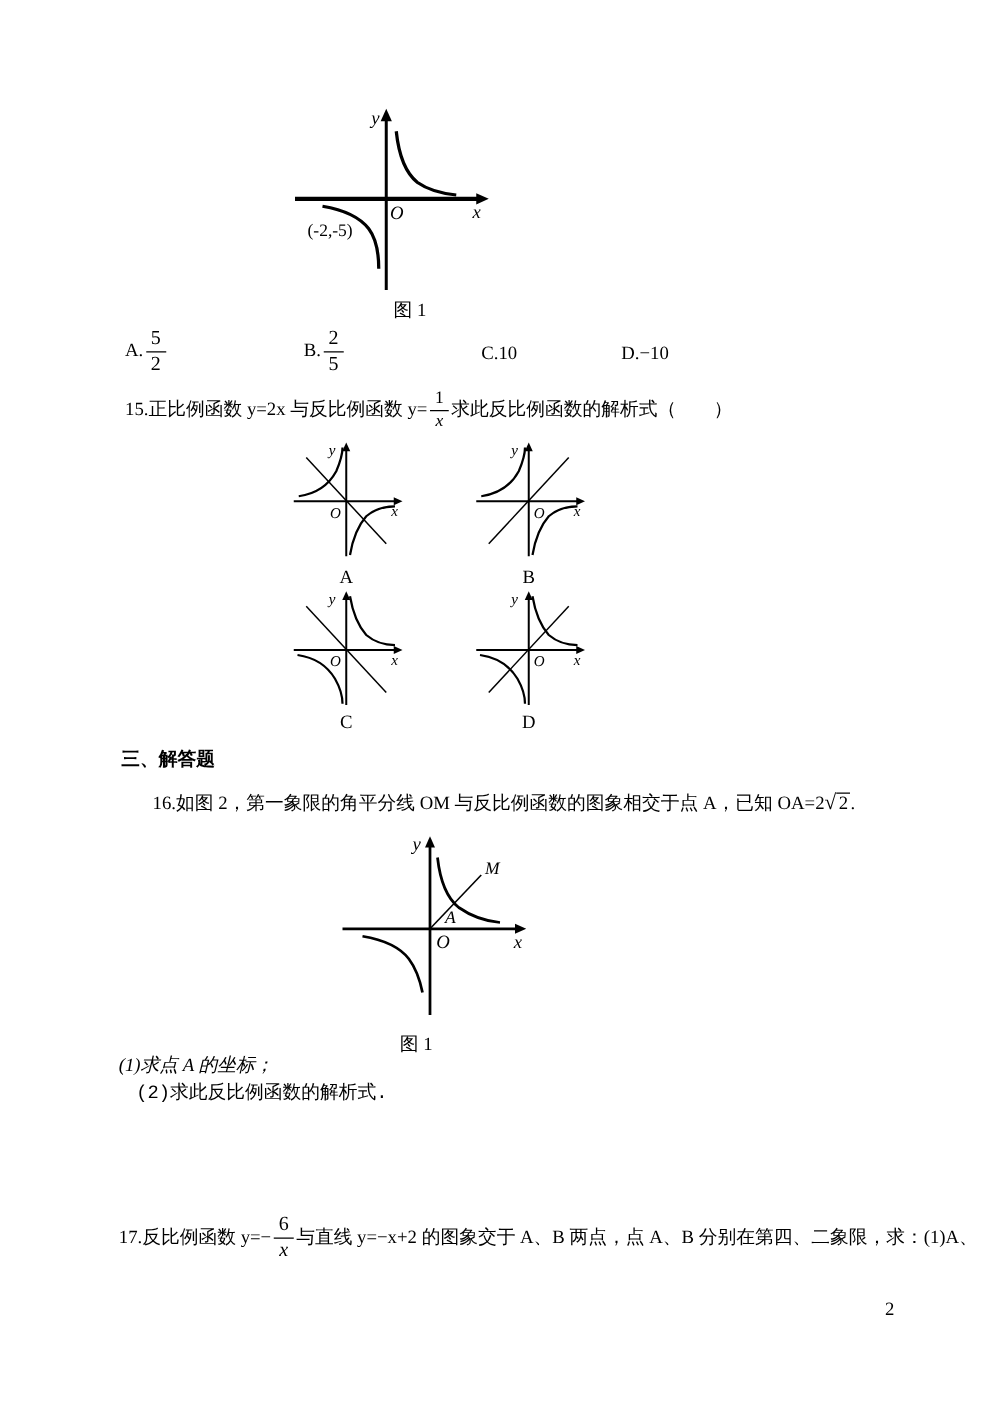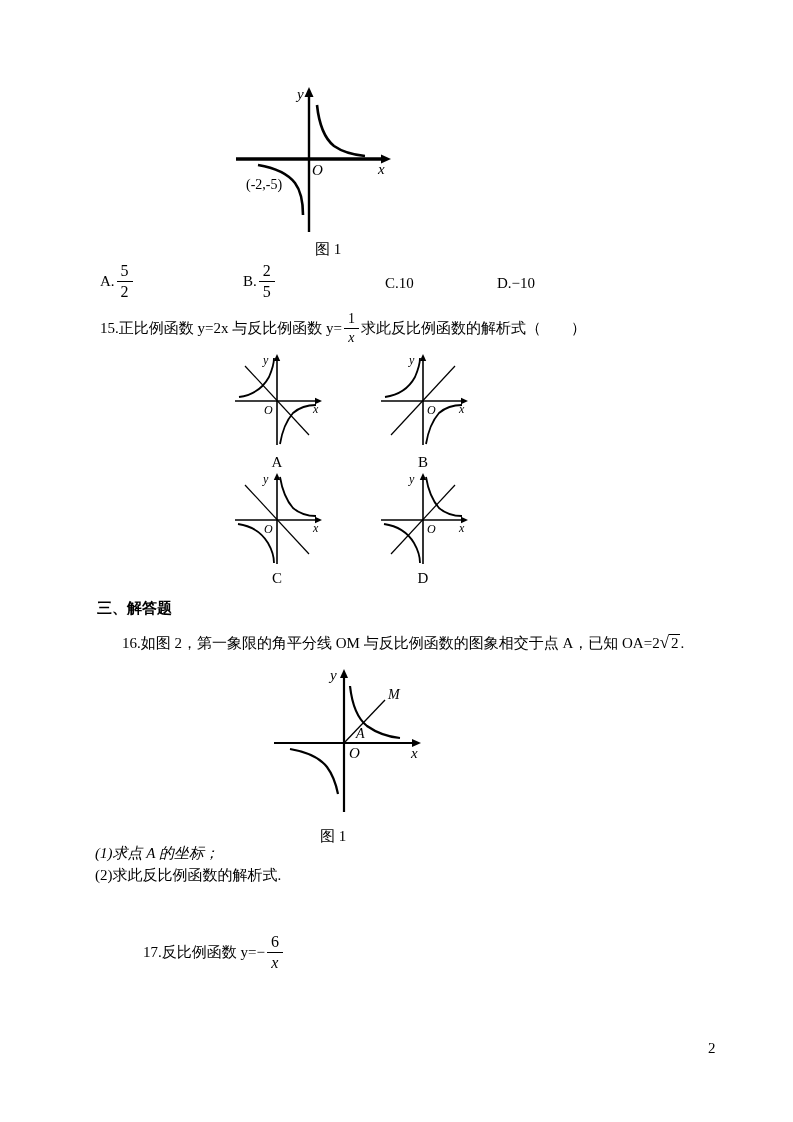--- a/index.html
+++ b/index.html
@@ -156,25 +156,26 @@
     <path d="M 26,83 C 44,86 56,92 63,101 C 69,109 72,118 74,128" class="stroke" stroke-width="2.2"></path>
     <text x="66" y="14" font-size="15" class="axis-label">y</text>
     <text x="147" y="92" font-size="15" class="axis-label">x</text>
     <text x="85" y="92" font-size="15" class="axis-label">O</text>
     <text x="124" y="33" font-size="14" class="axis-label">M</text>
     <text x="92" y="72" font-size="14" class="axis-label">A</text>
   </svg>
   <div class="abs txt center" style="left:303px; top:826px; width:60px;">图 1</div>
 
   <div class="abs txt" style="left:95px; top:843px;font-style:italic;">(1)求点 A 的坐标；</div>
-  <div class="abs txt" style="left:95px; top:865px;">(2)求此反比例函数的解析式.</div>
+  <div class="abs txt" style="left:109px; top:865px;font-family:Liberation Mono, monospace;">(2)求此反比例函数的解析式.</div>
 
-  <div class="abs flexline" style="left:95px; top:928px; height:48px;margin-left:48px;">
+  <div class="abs flexline" style="left:95px; top:966px; height:48px;">
     <span class="txt">17.反比例函数 y=−</span>
     <span class="frac frac-lg">
       <span class="num">6</span>
       <span class="den it">x</span>
     </span>
+    <span class="txt"> 与直线 y=−x+2 的图象交于 A、B 两点，点 A、B 分别在第四、二象限，求：(1)A、</span>
   </div>
 
   <div class="abs txt" style="left:708px; top:1038px;">2</div>
 
 </div>
 
 </body></html>

